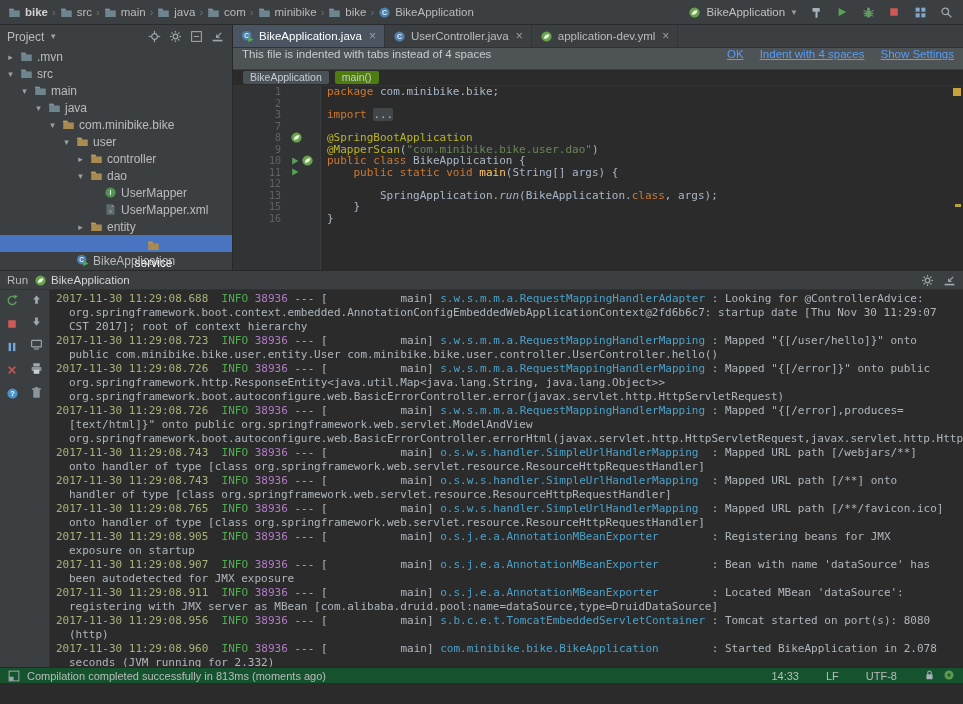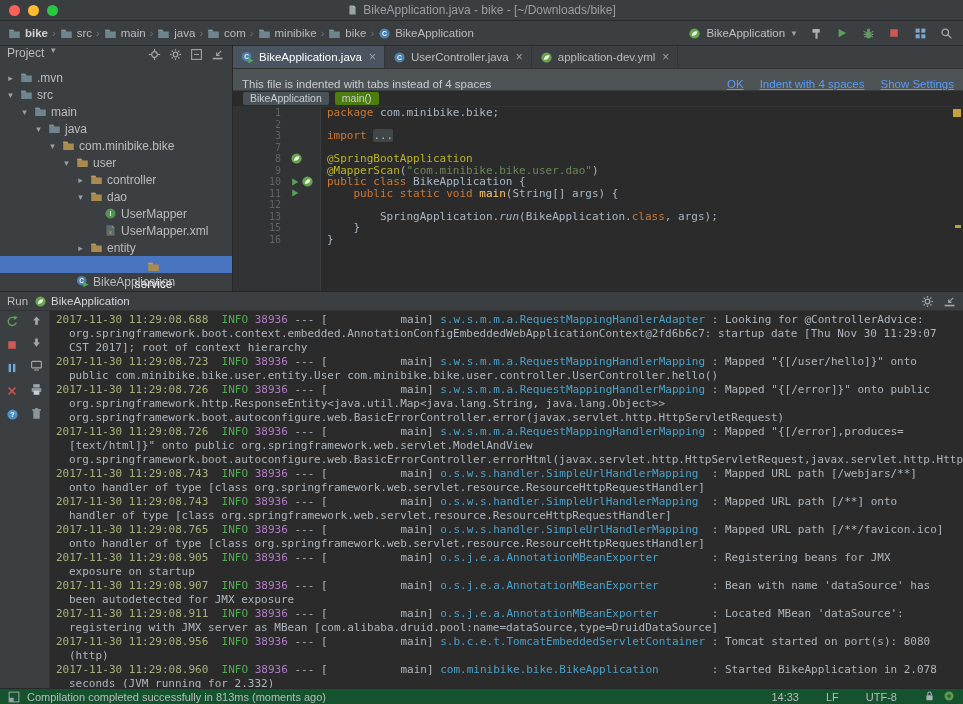--- a/index.html
+++ b/index.html
@@ -18,34 +18,34 @@
 .crumb{display:inline-flex;align-items:center;gap:4px;color:#bbbbbb;font-size:11.5px;cursor:default}
 .crumb:first-child{font-weight:bold;color:#d2d2d2}
 .sep{color:#6f7375;font-size:11px}
 .tb-right{display:flex;align-items:center;gap:9px;padding-left:10px}
 .runcfg{display:flex;align-items:center;gap:5px;font-size:11.5px;color:#c0c0c0}
 .dd{font-size:8px;color:#9aa0a6}
 .tbtn{display:inline-flex;width:18px;height:18px;align-items:center;justify-content:center}
 
 .main{height:245px;display:flex;flex:none;min-height:0}
 .project{width:233px;background:#3c3f41;border-right:1px solid #282828;display:flex;flex-direction:column;flex:none}
-.proj-head{height:23px;display:flex;gap:5px;padding:0 7px;color:#bbbbbb;flex:none}
+.proj-head{height:23px;display:flex;align-items:center;gap:5px;padding:0 7px;color:#bbbbbb;flex:none}
 .proj-head .spacer{flex:1}
 .proj-head .phbtn{display:inline-flex;width:16px;height:16px;align-items:center;justify-content:center}
 .tree{flex:1;overflow:hidden;font-size:12px}
 .trow{height:17px;display:flex;align-items:center;gap:4px;white-space:nowrap;color:#bcbcbc}
 .trow.sel{background:#4874c2;color:#ffffff}
 .chev{width:11px;font-size:9px;color:#9da0a2;text-align:center;flex:none}
 
 .editor{flex:1;display:flex;flex-direction:column;min-width:0;background:#2b2b2b}
 .tabs{height:23px;background:#3c3f41;display:flex;align-items:stretch;border-bottom:1px solid #323232;flex:none}
 .tab{display:flex;align-items:center;gap:5px;padding:0 8px;font-size:11.5px;color:#bbbbbb;border-right:1px solid #333638}
 .tab.active{background:#4a5561;color:#ffffff}
 .tab .x{color:#9aa0a6;font-size:12px;margin-left:2px;line-height:1}
-.banner{height:22px;background:#4e5356;display:flex;align-items:flex-end;padding:0 9px;font-size:11.5px;color:#c7ccd1;border-bottom:1px solid #3a3d3f;flex:none}
+.banner{height:22px;background:#4e5356;display:flex;align-items:flex-start;padding:0 9px;font-size:11.5px;color:#c7ccd1;border-bottom:1px solid #3a3d3f;flex:none}
 .banner-links{margin-left:auto;display:flex;gap:16px}
 .blink{color:#589df6;text-decoration:underline;cursor:default}
 .ed-crumbs{height:16px;display:flex;align-items:center;gap:6px;padding:0 10px;background:#2b2b2b;border-bottom:1px solid #313335;flex:none}
 .pill{background:#495257;color:#c8cdd2;padding:0 7px;border-radius:2px;font-size:10.5px;line-height:13px}
 .pill:nth-child(2){background:#4d7c0f}
 .code-wrap{flex:1;position:relative;overflow:hidden;background:linear-gradient(to right,#313335 0,#313335 87px,#3a3d3f 87px,#3a3d3f 88px,#2b2b2b 88px)}
 .cl{display:flex;height:11.5px;line-height:11.5px;font-family:"DejaVu Sans Mono",monospace;font-size:11px;white-space:pre}
 .ln{width:54px;text-align:right;padding-right:6px;color:#606366;font-size:10px;flex:none;font-family:"DejaVu Sans Mono",monospace}
 .gic{width:34px;display:flex;align-items:center;gap:1px;padding-left:3px;flex:none}
 .ct{color:#a9b7c6;padding-left:6px}
@@ -69,36 +69,20 @@
 .lt{color:#a6b37a}.ll{color:#4fae4f}.lp{color:#b07cc6}.lm{color:#aeb6bd}.lg{color:#4aa1c9}.lmsg{color:#aeb6bd}
 
 .status{height:16px;background:#14532d;border-top:1px solid #282828;display:flex;align-items:center;padding:0 8px;gap:7px;font-size:11px;color:#bbbbbb;flex:none}
 .st-right{margin-left:auto;display:flex;align-items:center;gap:27px}
 </style>
 </head>
 <body>
 
 <div class="app">
 
-  <div class="titlebar">
-    <div class="lights">
-      <span class="light red"></span>
-      <span class="light yellow"></span>
-      <span class="light green"></span>
-    </div>
-    <div class="title">
-      <span class="icn">
-          <svg width="11" height="12" viewBox="0 0 16 16">
-            <path fill="#9aa3a8" d="M3.5 1.5h6l3 3v10h-9z"></path>
-            <path fill="#c6ccd0" d="M9.5 1.5l3 3h-3z"></path>
-          </svg>
-        </span>
-      <span>BikeApplication.java - bike - [~/Downloads/bike]</span>
-    </div>
-  </div>
 
   <div class="toolbar">
     <div class="crumbs" id="nav-crumbs">
         <span class="crumb">
           <span class="icn">
             <svg width="13" height="13" viewBox="0 0 16 16">
               <path fill="#6e858f" d="M1.5 3.5h5l1.5 2h6.5v8h-13z"></path>
               <path fill="#7d959f" d="M1.5 3.5h5l1 1.4h-6z"></path>
             </svg>
           </span>

